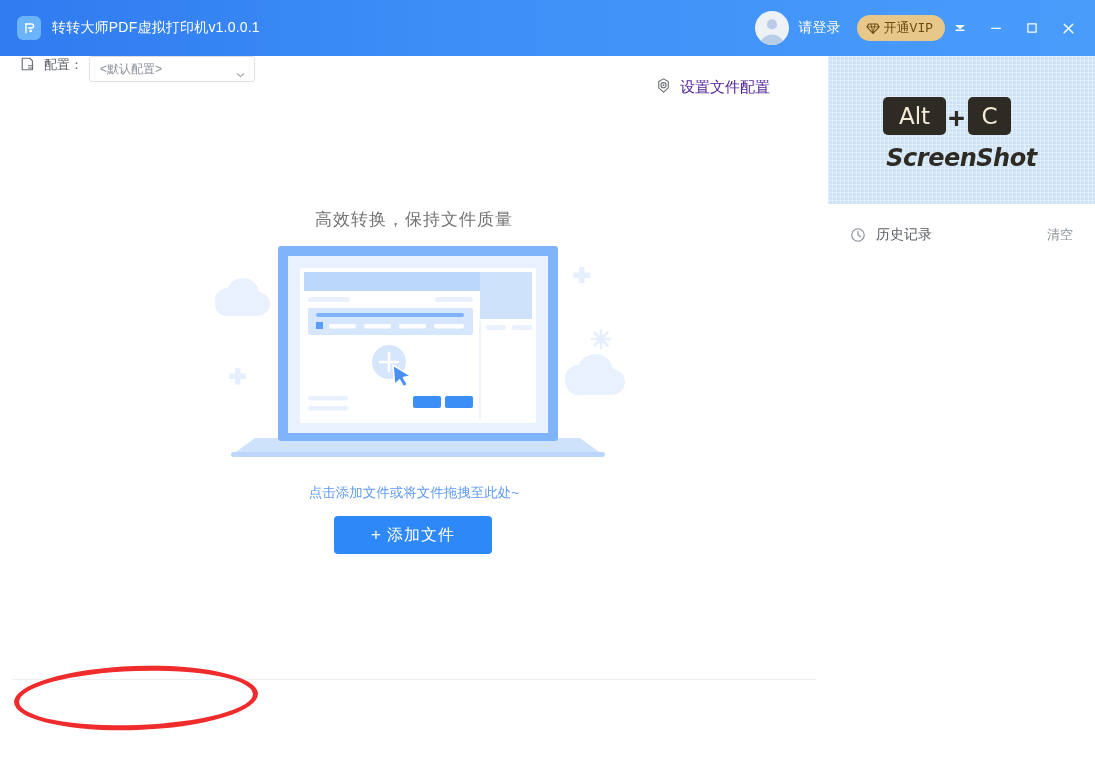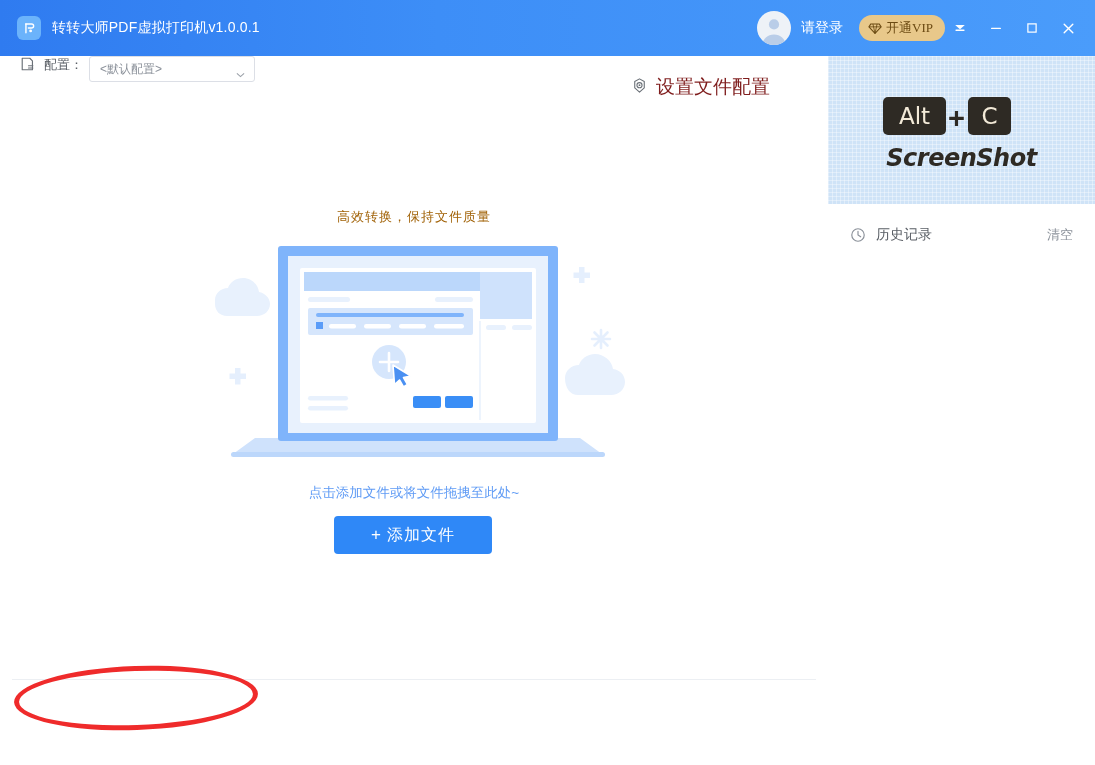--- a/index.html
+++ b/index.html
@@ -30,21 +30,21 @@
   .avatar {
     width:34px; height:34px; border-radius:50%; background:#eef2f7;
     display:flex; align-items:flex-end; justify-content:center; overflow:hidden;
     flex:0 0 auto;
   }
   .login-text { color:#fff; font-size:14px; margin-left:10px; white-space:nowrap; }
   .vip-btn {
     margin-left:16px; height:26px; border-radius:13px;
     background:#e8c88a; color:#6b4a12; font-size:13px;
     display:flex; align-items:center; padding:0 12px 0 9px; white-space:nowrap;
-    border:none; cursor:pointer; font-family:Liberation Serif, serif;
+    border:none; cursor:pointer; font-family:Liberation Mono, monospace;
   }
   .vip-btn .gem { margin-right:4px; display:flex; }
   .winctl {
     width:30px; height:56px; display:flex; align-items:center; justify-content:center;
     cursor:pointer;
   }
   .winctl:first-of-type { margin-left:26px; }
   .winctl + .winctl { margin-left:6px; }
   .winctl:last-child { margin-right:12px; }
 
@@ -58,34 +58,34 @@
   .cfg-select {
     margin-left:6px; width:166px; height:26px; border:1px solid #dcdfe6; border-radius:3px;
     background:#fff; display:flex; align-items:center; position:relative; cursor:pointer;
   }
   .cfg-select span { font-size:12px; color:#8a9099; margin-left:10px; }
   .cfg-caret { position:absolute; right:9px; top:10px; }
   .settings-link {
     position:absolute; right:58px; top:0; height:62px;
     display:flex; align-items:center; cursor:pointer;
   }
-  .settings-link .txt { font-size:19px; color:#7f1d1d; margin-left:8px; white-space:nowrap; }
+  .settings-link .txt { font-size:15px; color:#4c1d95; margin-left:8px; white-space:nowrap; }
 
   
   .main {
     position:absolute; left:0; top:118px; width:828px; height:561px;
     background:#fff; overflow:hidden;
   }
   .hero-title {
     position:absolute; left:0; top:54px; width:828px; text-align:center;
     font-size:28px; color:#4a5059; letter-spacing:2px;
   }
   .hero-sub {
     position:absolute; left:0; top:90px; width:828px; text-align:center;
-    font-size:13px; color:#a16207; letter-spacing:1px;
+    font-size:17px; color:#737373; letter-spacing:1px;
   }
   .illus { position:absolute; left:193px; top:120px; width:450px; height:230px; }
   .drop-hint {
     position:absolute; left:0; top:366px; width:828px; text-align:center;
     font-size:13.5px; color:#5f9bf5; cursor:pointer;
   }
   .add-btn {
     position:absolute; left:334px; top:398px; width:158px; height:38px;
     background:#2f88f7; border-radius:4px; border:none; color:#fff;
     font-size:16px; font-family:inherit; letter-spacing:1px; cursor:pointer;

